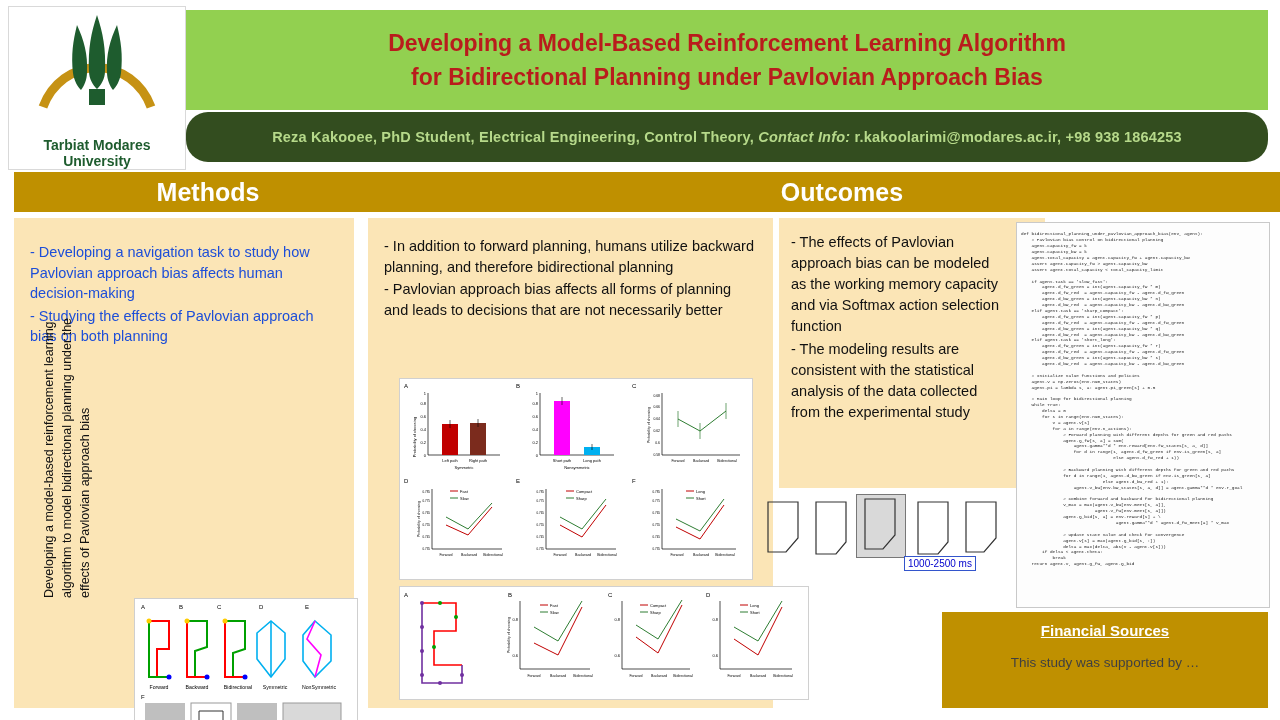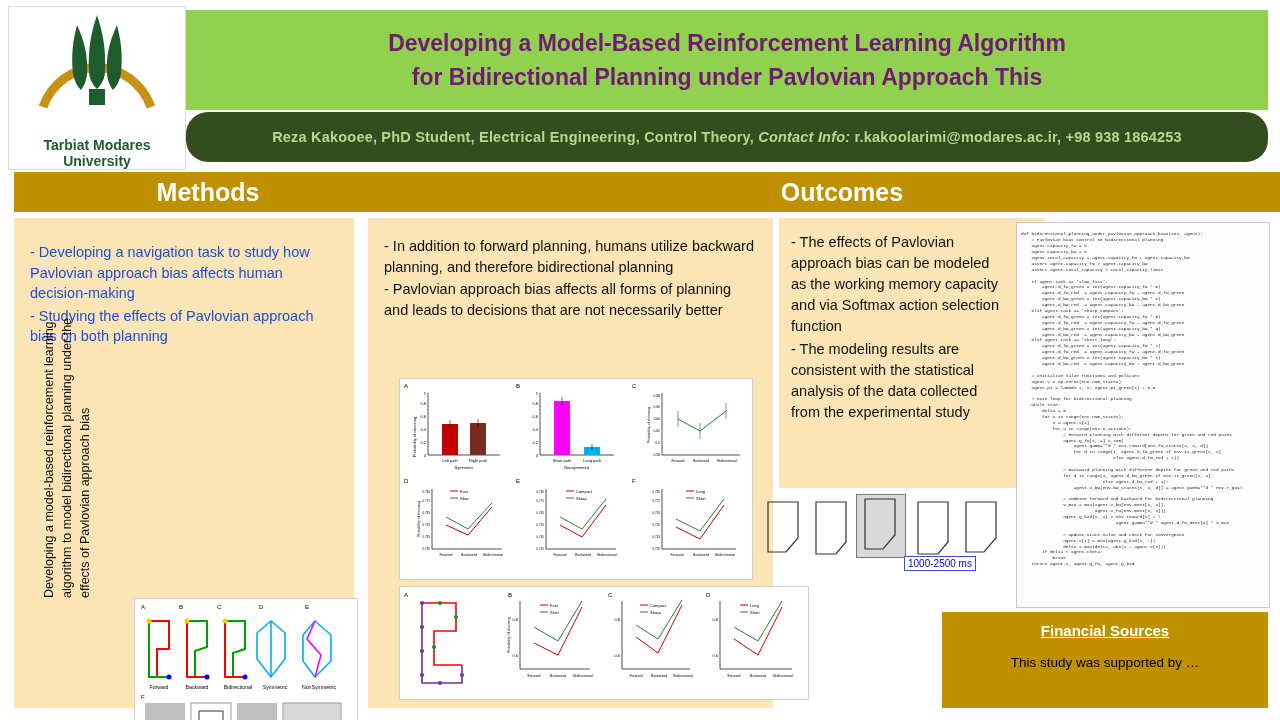--- a/index.html
+++ b/index.html
@@ -45,21 +45,21 @@
     position: absolute;
     left: 186px; top: 10px;
     width: 1082px; height: 100px;
     background: #92d050;
     display: flex;
     flex-direction: column;
     align-items: center;
     justify-content: center;
   }
   .title-line {
-    color: #701a75;
+    color: #b91c1c;
     font-weight: bold;
     font-size: 23px;
     line-height: 1.5;
     text-align: center;
   }
 
   .author-band {
     position: absolute;
     left: 186px; top: 112px;
     width: 1082px; height: 50px;
@@ -166,21 +166,21 @@
   }
   .fin-title {
     color: #ffffff;
     font-size: 15px;
     font-weight: bold;
     text-decoration: underline;
     text-align: center;
     margin-top: 10px;
   }
   .fin-body {
-    color: #000000;
+    color: #404040;
     font-size: 13.5px;
     text-align: center;
     margin-top: 16px;
   }
 
   .out-text {
     position: absolute;
     left: 16px; top: 18px;
     width: 372px;
     font-size: 14.5px;
@@ -275,21 +275,21 @@
       </svg>
       <div class="logo-text">
         <div>Tarbiat Modares</div>
         <div>University</div>
       </div>
     </div>
   </div>
 
   <div class="title-band">
     <div class="title-line">Developing a Model-Based Reinforcement Learning Algorithm</div>
-    <div class="title-line">for Bidirectional Planning under Pavlovian Approach This</div>
+    <div class="title-line">for Bidirectional Planning under Pavlovian Approach Bias</div>
   </div>
 
   <div class="author-band">
     <div class="author-text">
       <span>Reza Kakooee, PhD Student, Electrical Engineering, Control Theory,</span>
       <span class="contact-label">Contact Info:</span>
       <span class="contact-val">r.kakoolarimi@modares.ac.ir, +98 938 1864253</span>
     </div>
   </div>
 

